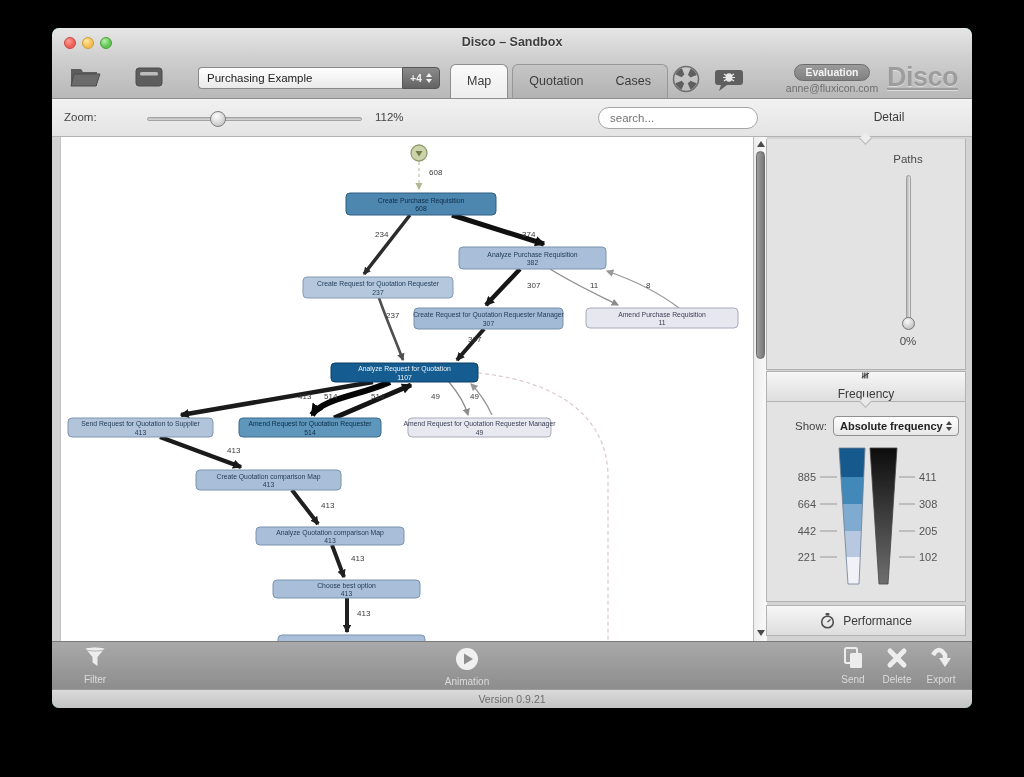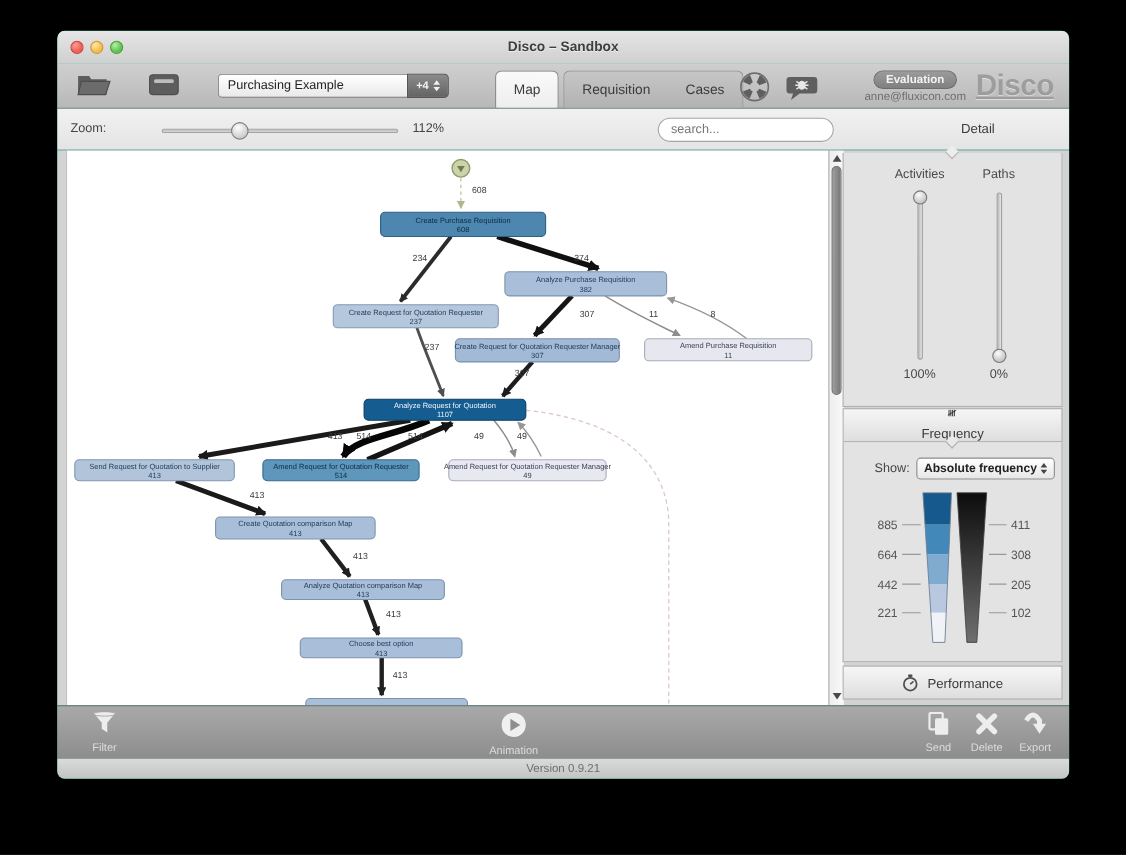--- a/index.html
+++ b/index.html
@@ -17,21 +17,21 @@
   .tl-yellow{ left:30px;  background:radial-gradient(circle at 35% 30%, #ffe9a8, #f5bd4f 60%); border:1px solid #cd9a35;}
   .tl-green { left:48px;  background:radial-gradient(circle at 35% 30%, #b8f0a8, #61c454 60%); border:1px solid #47a136;}
   .title-text { position:absolute; left:0; right:0; top:7px; text-align:center;
     font-size:12.5px; font-weight:bold; color:#3e3e3e; text-shadow:0 1px 0 rgba(255,255,255,.6); }
 
   
   .toolbar { position:absolute; left:0; top:30px; width:100%; height:41px;
     background:linear-gradient(#cfcfcf,#b8b8b8); border-bottom:1px solid #8f8f8f; }
   .tool-icon { position:absolute; top:5px; cursor:default; }
   .dataset { position:absolute; left:146px; top:9px; display:flex; }
-  .dataset-input { width:172px; height:22px; border:1px solid #8a8a8a; border-right:none;
+  .dataset-input { width:204px; height:22px; border:1px solid #8a8a8a; border-right:none;
     border-radius:4px 0 0 4px; background:linear-gradient(#ffffff,#e9e9e9);
     font-size:11.5px; color:#222; padding:0 8px; font-family:"Liberation Sans",sans-serif; }
   .dataset-stepper { height:22px; min-width:38px; border:1px solid #565656; border-radius:0 4px 4px 0;
     background:linear-gradient(#8b8b8b,#636363); color:#f2f2f2; font-size:10px; font-weight:bold;
     display:flex; align-items:center; justify-content:center; gap:4px; padding:0 5px; }
   .stepper-arrows { display:flex; flex-direction:column; gap:2px; }
   .arr-up   { width:0; height:0; border-left:3.5px solid transparent; border-right:3.5px solid transparent; border-bottom:4px solid #f2f2f2; }
   .arr-down { width:0; height:0; border-left:3.5px solid transparent; border-right:3.5px solid transparent; border-top:4px solid #f2f2f2; }
 
   .tabs { position:absolute; left:398px; bottom:0; display:flex; align-items:flex-end; }
@@ -154,21 +154,21 @@
         <span>+4</span>
         <span class="stepper-arrows">
           <span class="arr-up"></span>
             <span class="arr-down"></span>
         </span>
       </div>
     </div>
     <div class="tabs">
       <div class="tab active">Map</div>
       <div class="tab-group">
-        <div class="tab">Requisition</div>
+        <div class="tab">Quotation</div>
         <div class="tab">Cases</div>
       </div>
     </div>
     <span class="tool-icon" style="left:620px; top:7px;">
       <svg width="28" height="28" viewBox="0 0 28 28">
         <circle cx="14" cy="14" r="12.5" fill="none" stroke="#6e6e6e" stroke-width="1.5"></circle>
         <circle cx="14" cy="14" r="8" fill="none" stroke="#5f5f5f" stroke-width="7" stroke-dasharray="6.3 6.3" transform="rotate(22 14 14)"></circle>
       </svg>
     </span>
     <span class="tool-icon" style="left:662px; top:9px;">
@@ -367,27 +367,20 @@
     <div class="map-scrollbar">
       <div class="sb-arrow-up"></div>
       <div class="sb-thumb"></div>
       <div class="sb-arrow-down"></div>
     </div>
 
     <div class="sidebar">
 
       <div class="panel-sliders">
         <div class="notch"></div>
-        <div class="slider-col" style="left:34px;">
-          <div class="slider-label">Activities</div>
-          <div class="slider-track">
-            <div class="slider-thumb" style="top:-3px;"></div>
-          </div>
-          <div class="slider-value">100%</div>
-        </div>
         <div class="slider-col" style="left:106px;">
           <div class="slider-label">Paths</div>
           <div class="slider-track">
             <div class="slider-thumb" style="top:141px;"></div>
           </div>
           <div class="slider-value">0%</div>
         </div>
       </div>
 
       <div class="section-header hdr-frequency">

